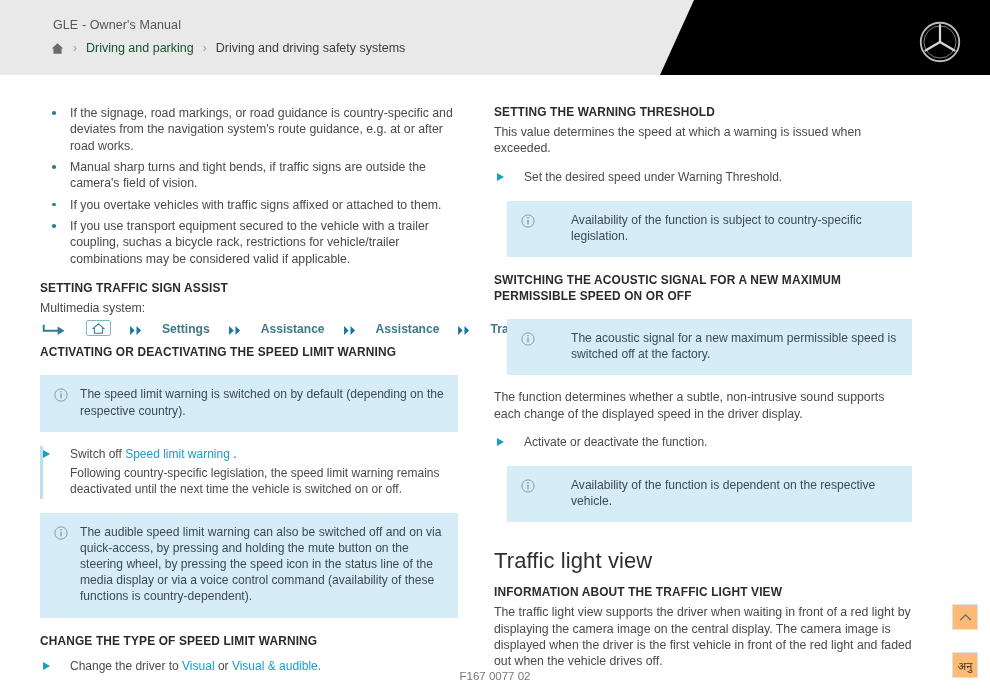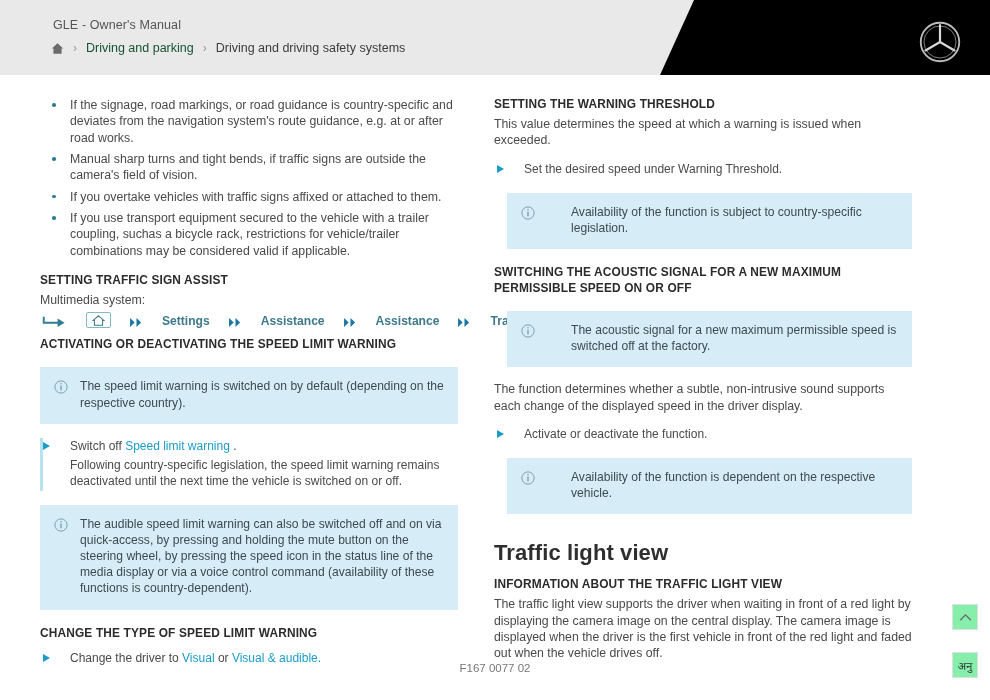--- a/index.html
+++ b/index.html
@@ -36,35 +36,35 @@
     position: absolute; left: 51px; top: 41px;
     display: flex; align-items: center; gap: 9px;
     font-size: 12.5px;
   }
   .bc-home { width: 13px; height: 13px; display:block; }
   .bc-sep { color: #9b9b9b; font-size: 12px; }
   .bc-muted { color: #14532d; }
   .bc-active { color: #3c3c3c; }
 
   
-  .page { position: relative; padding: 0; }
+  .page { position: relative; padding: 0; margin-top: 8px; }
   .cols { display: flex; gap: 36px; padding: 22px 40px 0 40px; }
   .col { width: 418px; flex: none; }
 
   h4.sec {
     font-size: 11.9px; font-weight: bold; color: #2b2b2b;
     margin: 0 0 3px 0; letter-spacing: .15px; line-height: 1.34;
     text-transform: uppercase;
   }
   .bodytext {
     font-size: 12.3px; line-height: 1.33; color: #4a4a4a; margin: 0;
   }
 
   h2.big {
-    font-size: 22px; font-weight: bold; color: #2e2e2e;
+    font-size: 22px; font-weight: normal; color: #2e2e2e;
     margin: 26px 0 11px 0; letter-spacing: .1px;
   }
 
   
   ul.bl { list-style: none; margin: 0; padding: 0; }
   ul.bl li {
     position: relative; padding-left: 30px;
     font-size: 12.3px; line-height: 1.33; color: #4a4a4a;
     margin-bottom: 5px;
   }
@@ -123,21 +123,21 @@
   
   .footer {
     position: absolute; left: 0; right: 0; bottom: 6px;
     text-align: center; font-size: 11.5px; color: #777777;
   }
 
   
   .fab {
     position: absolute; right: 12px;
     width: 26px; height: 26px;
-    background: #86efac; border: 1px solid #e0e0e0;
+    background: #fdba74; border: 1px solid #e0e0e0;
     display: flex; align-items: center; justify-content: center;
     cursor: pointer;
   }
   .fab.top { bottom: 70px; }
   .fab.lang { bottom: 22px; font-size: 11px; color: #333; }
 </style>
 </head>
 <body>
 
 <div class="header">

